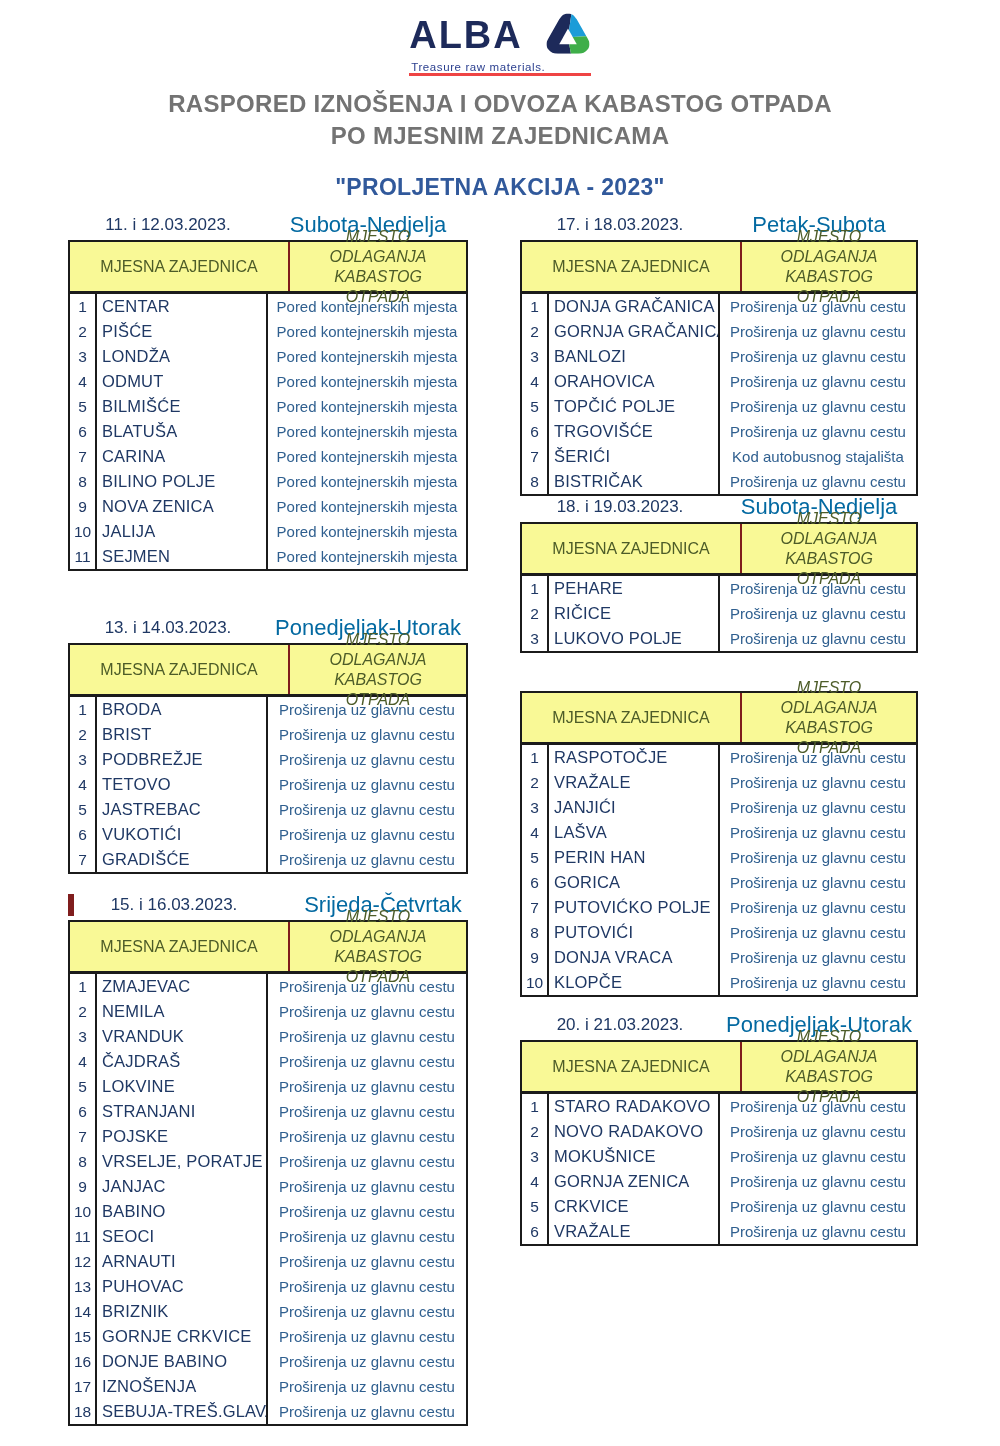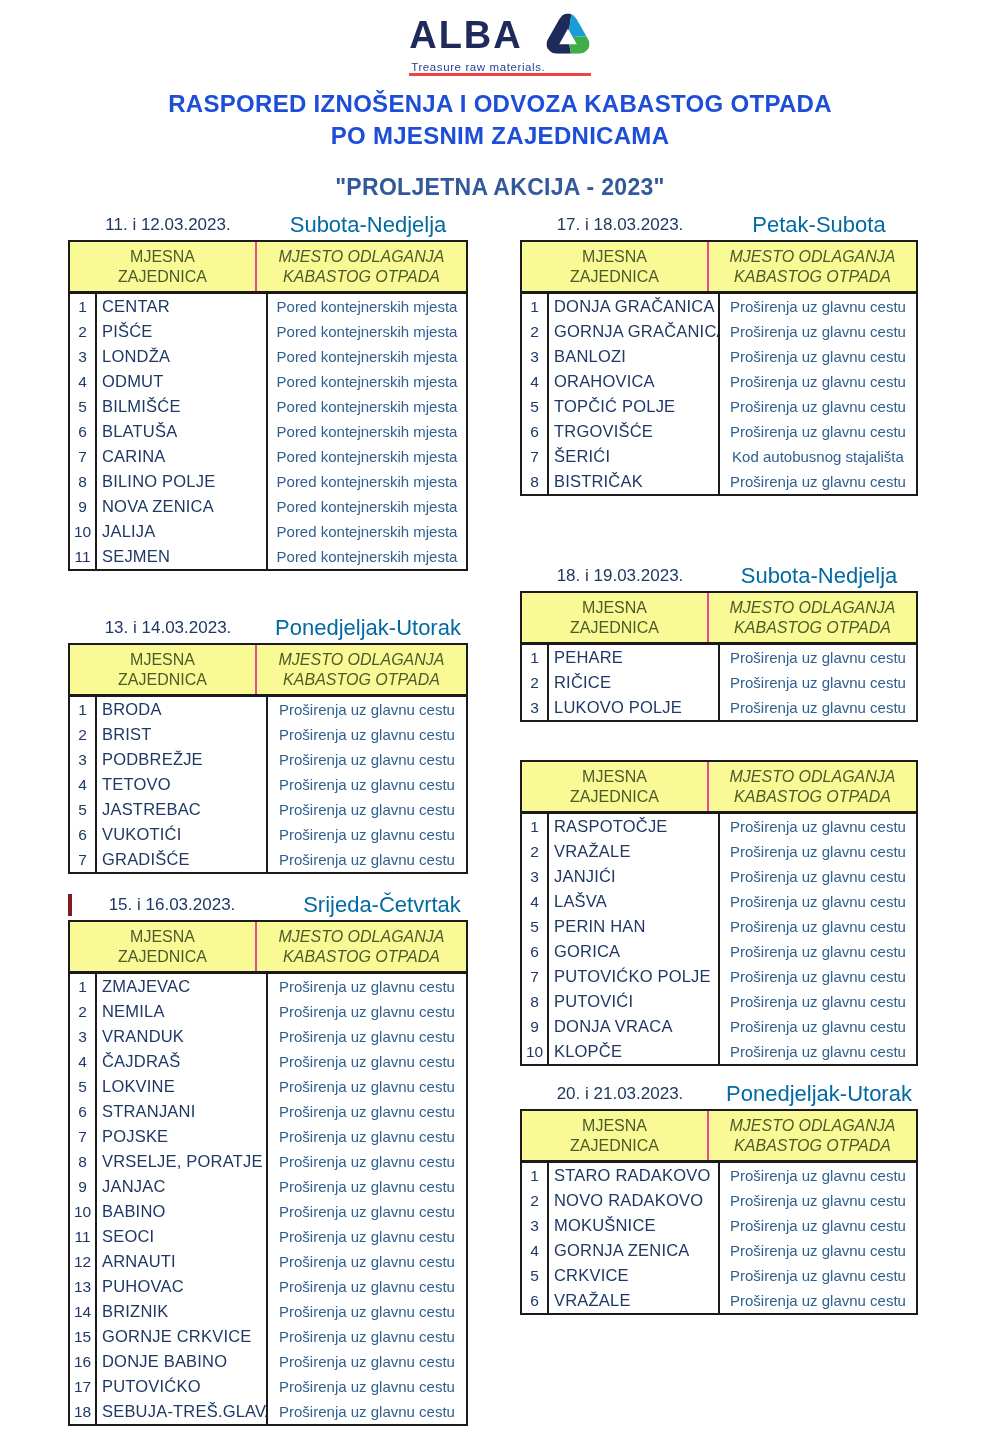--- a/index.html
+++ b/index.html
@@ -23,57 +23,57 @@
   .logo-icon svg { display: block; }
   .logo-tagline {
     font-size: 11.5px; color: #2b3f8f; letter-spacing: 0.6px;
     margin-top: 3px; text-align: left; padding-left: 2px;
     border-bottom: 3px solid #ef4444;
   }
 
   
   .title-block { text-align: center; margin-top: 12px; }
   .title-line {
-    font-size: 24px; font-weight: 700; color: #1d4ed8;
+    font-size: 24px; font-weight: 700; color: #737373;
     line-height: 1.33; letter-spacing: 0.3px;
   }
   .subtitle {
     text-align: center; font-size: 23px; font-weight: 700;
     color: #31599b; margin-top: 22px; letter-spacing: 0.3px;
   }
 
   
   .columns {
     position: absolute; left: 68px; top: 214px;
     width: 850px; display: flex; align-items: flex-start;
   }
   .column { display: flex; flex-direction: column; justify-content: space-between; }
   .column-left  { width: 400px; margin-right: 52px; }
   .column-right { width: 398px; }
 
   
   .table-block { width: 100%; }
   #tbl-l2 { margin-top: 46px; }
   #tbl-l3 { margin-top: 20px; }
-  #tbl-r2 { margin-top: 69px; }
+  #tbl-r2 { }
   #tbl-r3 { margin-top: 38px; }
   #tbl-r4 { margin-top: 17px; }
 
   .date-row { display: flex; height: 22px; margin-bottom: 4px; align-items: center; }
-  #tbl-l3 .date-row { border-left: 4px solid #7f1d1d; gap: 24px; }
+  #tbl-l3 .date-row { border-left: 6px solid #7f1d1d; gap: 24px; }
   .date-cell  { width: 200px; text-align: center; font-size: 17px; color: #1f3864; }
   .days-cell  { flex: 1; text-align: center; font-size: 22px; color: #0369a1; }
 
   .tbl { border: 2px solid #1b1b1b; background: #ffffff; }
   .tbl-header {
     display: flex; background: #f9f996;
     border-bottom: 3px solid #1b1b1b; height: 52px;
   }
   .th-community {
-    width: 187px; border-right: 2px solid #ec4899;
+    width: 220px; border-right: 2px solid #7f1d1d;
     display: flex; align-items: center; justify-content: center;
     text-align: center; font-size: 16px; font-weight: 500; color: #4d5c28;
     padding: 0 14px; line-height: 1.25;
   }
   .th-location {
     flex: 1; display: flex; align-items: center; justify-content: center;
     text-align: center; font-size: 16px; font-weight: 500; color: #4d5c28;
     padding: 0 18px; line-height: 1.25; font-style: italic;
   }
 
@@ -337,21 +337,21 @@
               <span class="td-name">GORNJE CRKVICE</span>
               <span class="td-loc">Proširenja uz glavnu cestu</span>
             </div>
             <div class="tbl-row">
               <span class="td-num">16</span>
               <span class="td-name">DONJE BABINO</span>
               <span class="td-loc">Proširenja uz glavnu cestu</span>
             </div>
             <div class="tbl-row">
               <span class="td-num">17</span>
-              <span class="td-name">PUTOVIĆKO</span>
+              <span class="td-name">IZNOŠENJA</span>
               <span class="td-loc">Proširenja uz glavnu cestu</span>
             </div>
             <div class="tbl-row">
               <span class="td-num">18</span>
               <span class="td-name">SEBUJA-TREŠ.GLAVA</span>
               <span class="td-loc">Proširenja uz glavnu cestu</span>
             </div>
           </div>
     </div>
   </section>

